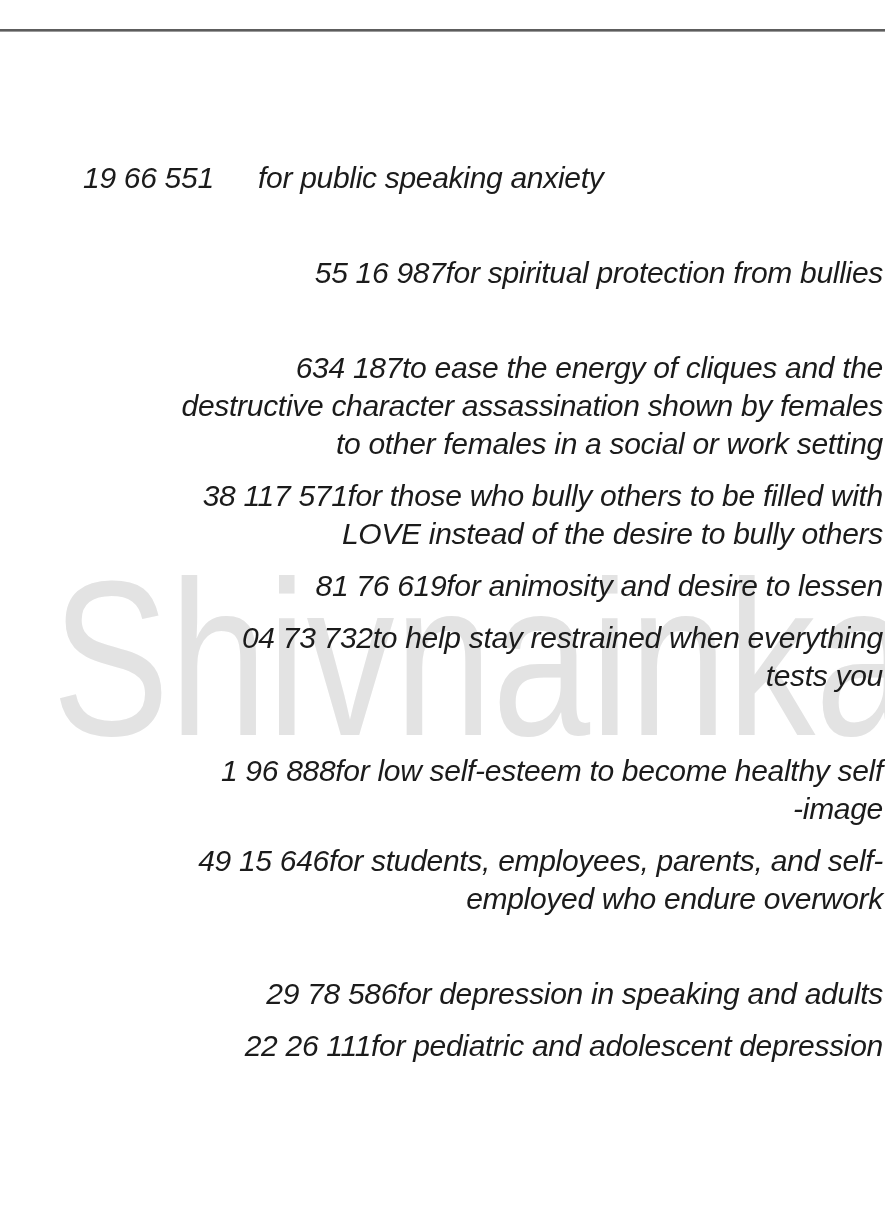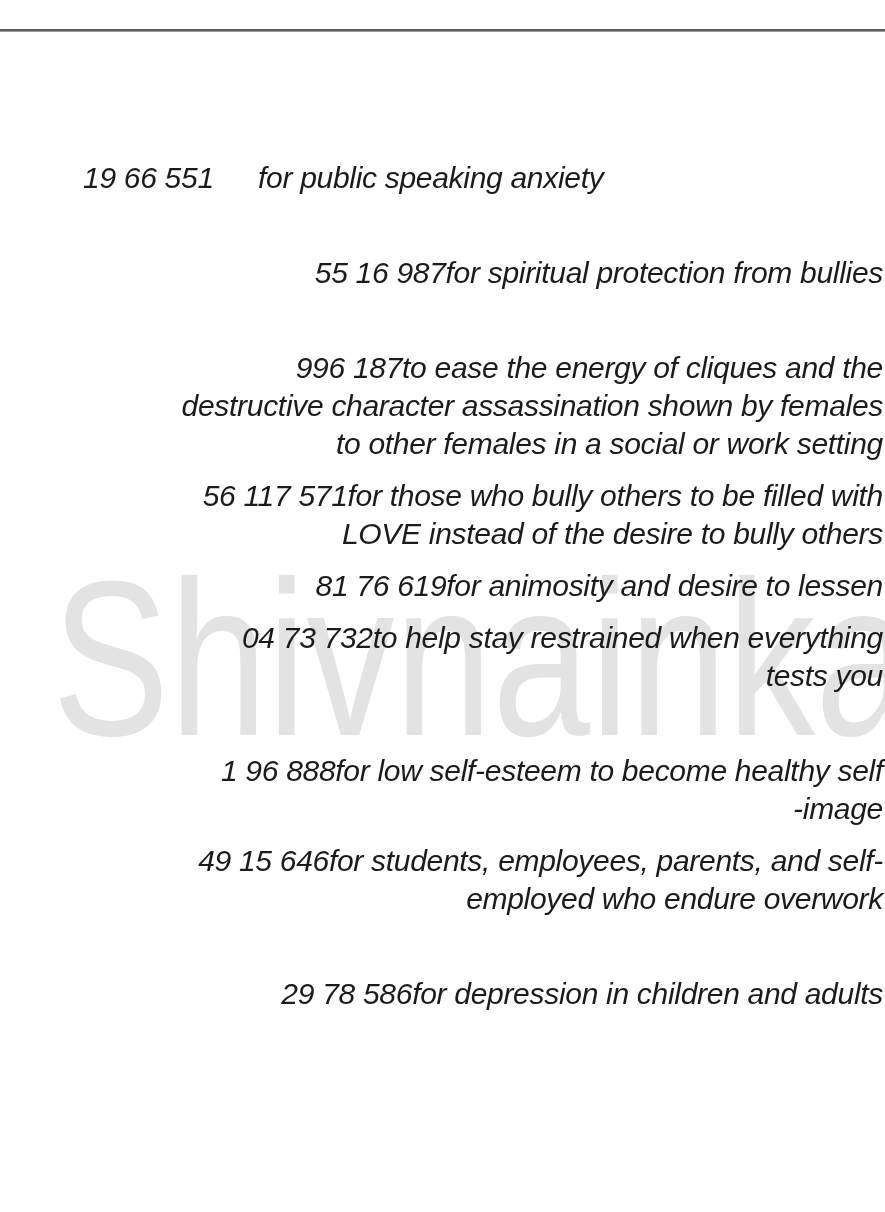--- a/index.html
+++ b/index.html
@@ -74,32 +74,33 @@
   <div class="top-rule"></div>
   <div class="watermark">Shivnainka</div>
   <div class="content">
       <div class="entry-group">
         <p class="entry"><span class="code">19 66 551</span><span class="desc">for public speaking anxiety</span></p>
       </div>
       <div class="entry-group">
         <p class="entry"><span class="code">55 16 987</span><span class="desc">for spiritual protection from bullies</span></p>
       </div>
       <div class="entry-group">
-        <p class="entry"><span class="code">996 187</span><span class="desc">to ease the energy of cliques and the
+        <p class="entry"><span class="code">634 187</span><span class="desc">to ease the energy of cliques and the
 destructive character assassination shown by females
 to other females in a social or work setting</span></p>
-        <p class="entry"><span class="code">56 117 571</span><span class="desc">for those who bully others to be filled with
+        <p class="entry"><span class="code">38 117 571</span><span class="desc">for those who bully others to be filled with
 LOVE instead of the desire to bully others</span></p>
         <p class="entry"><span class="code">81 76 619</span><span class="desc">for animosity and desire to lessen</span></p>
         <p class="entry"><span class="code">04 73 732</span><span class="desc">to help stay restrained when everything
 tests you</span></p>
       </div>
       <div class="entry-group">
         <p class="entry"><span class="code">1 96 888</span><span class="desc">for low self-esteem to become healthy self
 -image</span></p>
         <p class="entry"><span class="code">49 15 646</span><span class="desc">for students, employees, parents, and self-
 employed who endure overwork</span></p>
       </div>
       <div class="entry-group">
-        <p class="entry"><span class="code">29 78 586</span><span class="desc">for depression in children and adults</span></p>
+        <p class="entry"><span class="code">29 78 586</span><span class="desc">for depression in speaking and adults</span></p>
+        <p class="entry"><span class="code">22 26 111</span><span class="desc">for pediatric and adolescent depression</span></p>
       </div>
     </div>
 </div>
 
 </body></html>

